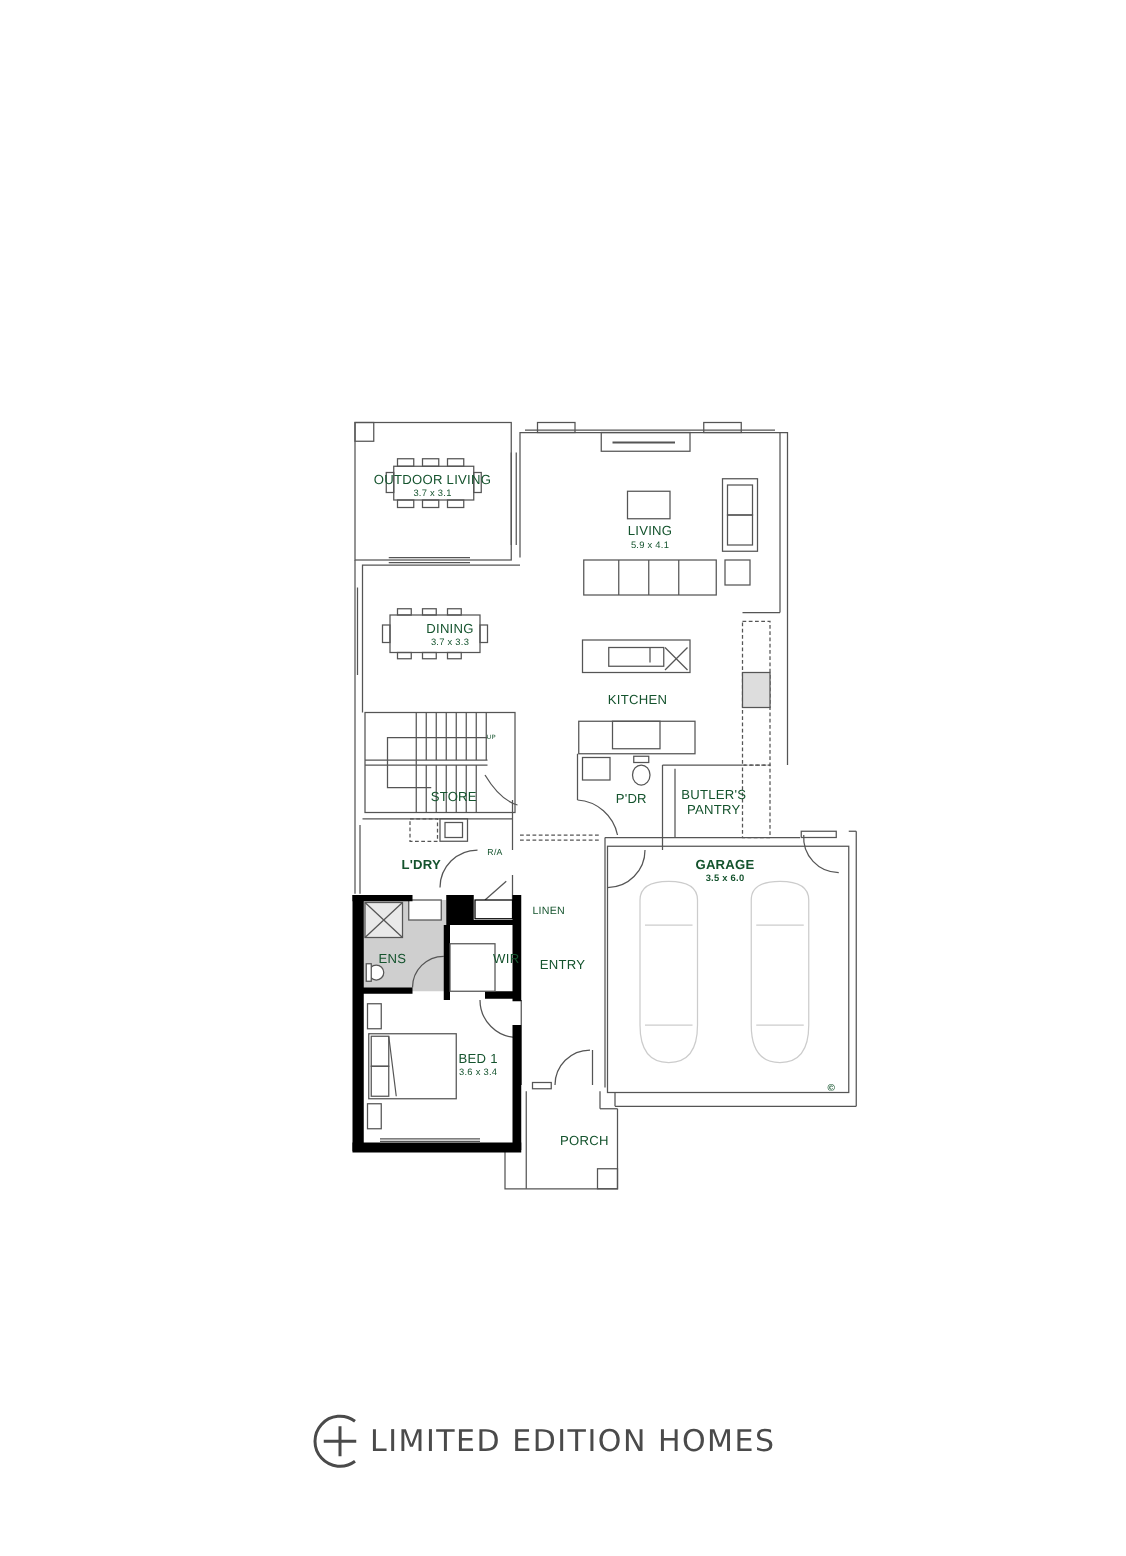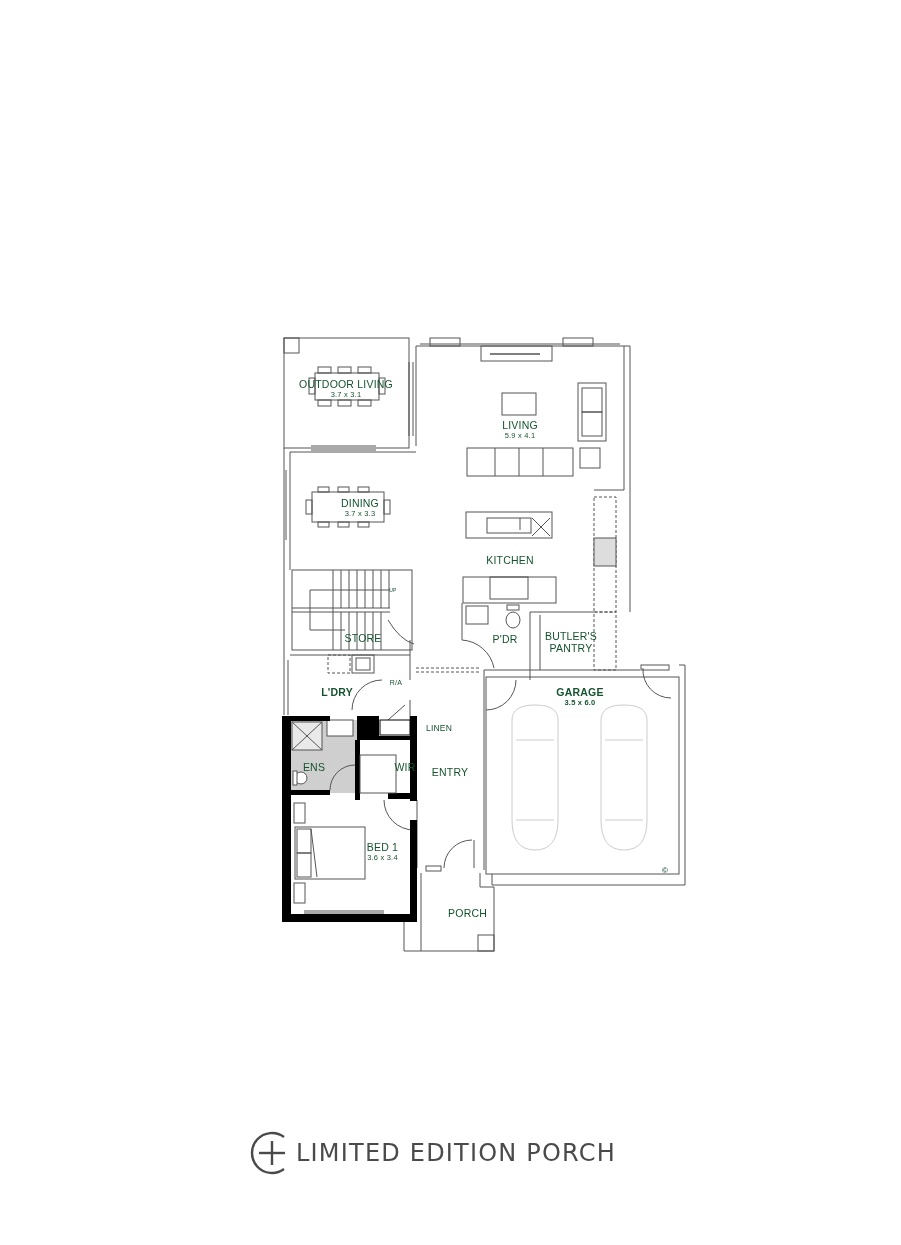--- a/index.html
+++ b/index.html
@@ -283,15 +283,15 @@
   <span class="room-name" style="font-size:8px; font-weight:bold;">©</span>
 </div>
 
 
 <div class="logo">
   <svg width="44" height="44" viewBox="0 0 44 44">
     <path d="M36 6 A20 20 0 1 0 36 38" fill="none" stroke="#4a4a4a" stroke-width="2.4"></path>
     <line x1="11" y1="22" x2="37" y2="22" stroke="#4a4a4a" stroke-width="2.4"></line>
     <line x1="24" y1="10" x2="24" y2="34" stroke="#4a4a4a" stroke-width="2.4"></line>
   </svg>
-  <span class="logo-text">LIMITED EDITION PORCH</span>
+  <span class="logo-text">LIMITED EDITION HOMES</span>
 </div>
 </div>
 
 </body></html>

